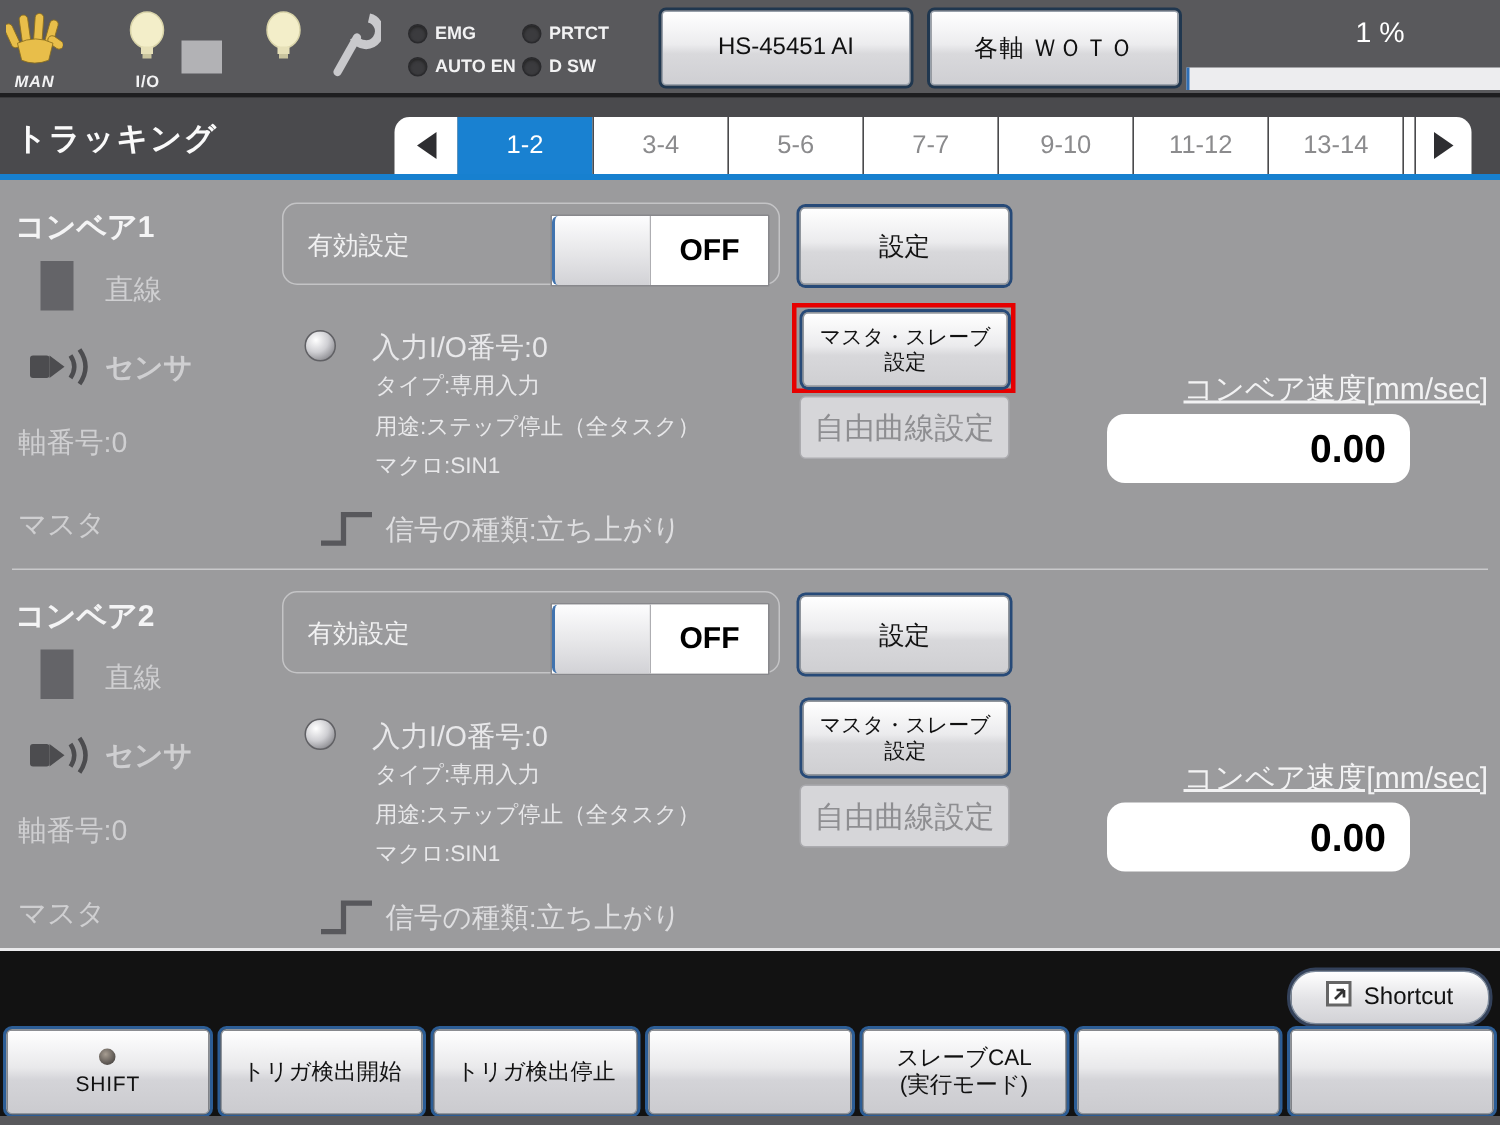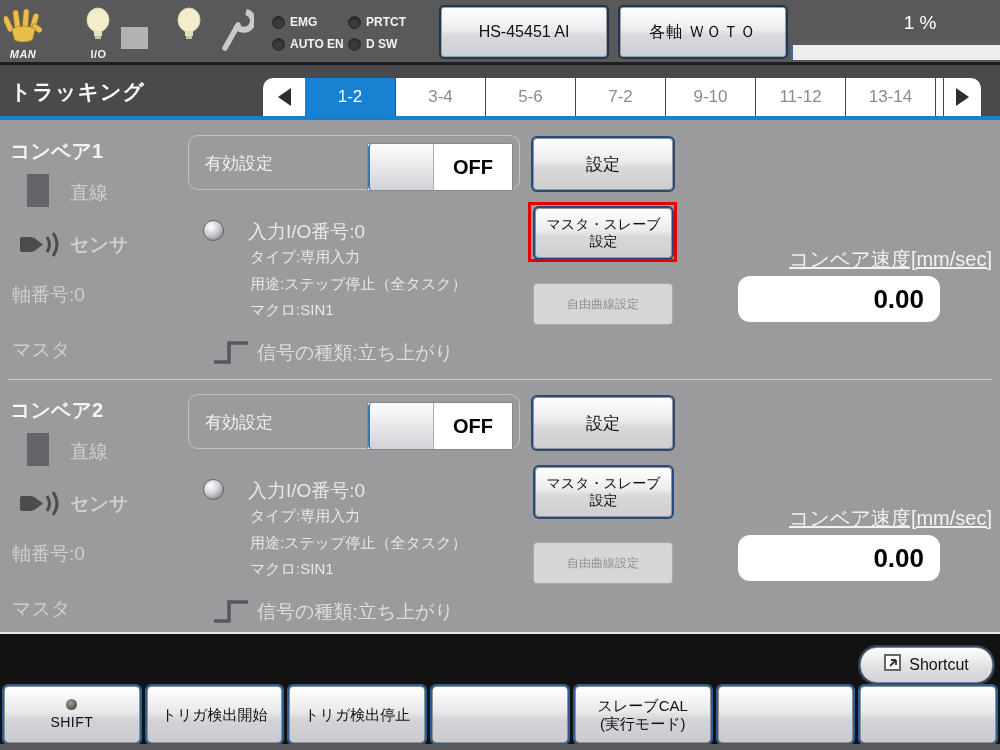--- a/index.html
+++ b/index.html
@@ -67,21 +67,21 @@
   .c-iomacro{left:250px;top:179px;font-size:15px;color:#e8e8ea;}
   .c-edgeicon{left:212px;top:216px;}
   .c-signal{left:257px;top:218px;font-size:19px;color:#dedee0;}
   .btn{background:linear-gradient(180deg,#ffffff,#ebebed 45%,#d8d8db 58%,#cfcfd2);border:1px solid #90959c;
     box-shadow:0 0 0 2px #274a78;border-radius:4px;font-family:inherit;color:#111;cursor:pointer;padding:0;}
   .btn-disabled{position:absolute;background:#d6d6d9;border:1px solid #ababaf;border-radius:4px;color:#8e8e91;
     font-family:inherit;cursor:default;padding:0;}
   .c-btn-settings{left:533px;top:16px;width:140px;height:52px;font-size:17px;}
   .c-ms-red{left:528px;top:80px;width:149px;height:60px;border:3px solid #e60000;pointer-events:none;}
   .c-btn-ms{left:535px;top:86px;width:137px;height:50px;font-size:14px;line-height:17px;display:flex;flex-direction:column;align-items:center;justify-content:center;}
-  .c-btn-free{left:533px;top:161px;width:140px;height:42px;font-size:12px;}
+  .c-btn-free{left:533px;top:142px;width:140px;height:42px;font-size:20px;}
   .c-speedlabel{left:697px;top:124px;width:295px;text-align:right;font-size:20px;color:#f2f2f3;white-space:nowrap;text-decoration:underline;}
   .c-speedbox{left:738px;top:154px;width:202px;height:46px;background:#fff;border-radius:12px;padding-right:16px;
     text-align:right;font-size:26px;font-weight:600;line-height:46px;color:#000;}
 
   
   .bottom-black{position:absolute;top:634px;left:0;width:1000px;height:116px;background:#121212;}
   .shortcut-btn{position:absolute;left:860px;top:13px;width:133px;height:36px;border-radius:17px;cursor:pointer;
     background:linear-gradient(180deg,#ffffff,#e2e2e5 55%,#d2d2d6);border:1px solid #7d8a9c;box-shadow:0 0 0 2px #33415a;
     display:flex;align-items:center;justify-content:center;gap:7px;font-size:16px;color:#111;font-family:inherit;}
   .fkeys{position:absolute;left:0;top:52px;width:1000px;height:57px;display:flex;gap:7px;padding:0 4px;}
@@ -169,21 +169,21 @@
 
   <div class="tabbar">
     <div class="page-title">トラッキング</div>
     <div class="tabstrip">
       <div class="tab-arrow left">
           <span class="tri-l"></span>
         </div>
       <div class="tab selected" style="border-left:none;">1-2</div>
       <div class="tab">3-4</div>
       <div class="tab">5-6</div>
-      <div class="tab">7-2</div>
+      <div class="tab">7-7</div>
       <div class="tab">9-10</div>
       <div class="tab">11-12</div>
       <div class="tab">13-14</div>
       <div class="tab-spacer"></div>
       <div class="tab-arrow right">
           <span class="tri-r"></span>
         </div>
     </div>
     <div class="tab-underline"></div>
   </div>

